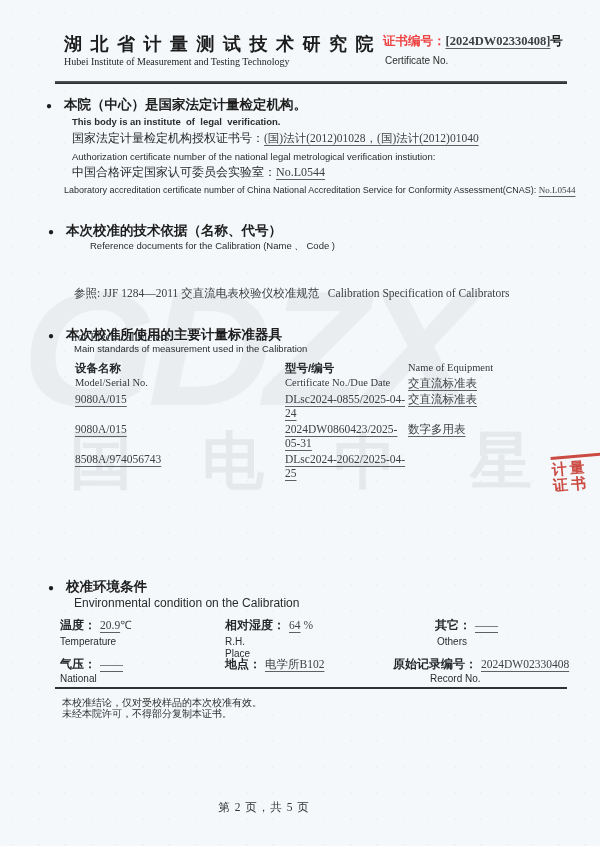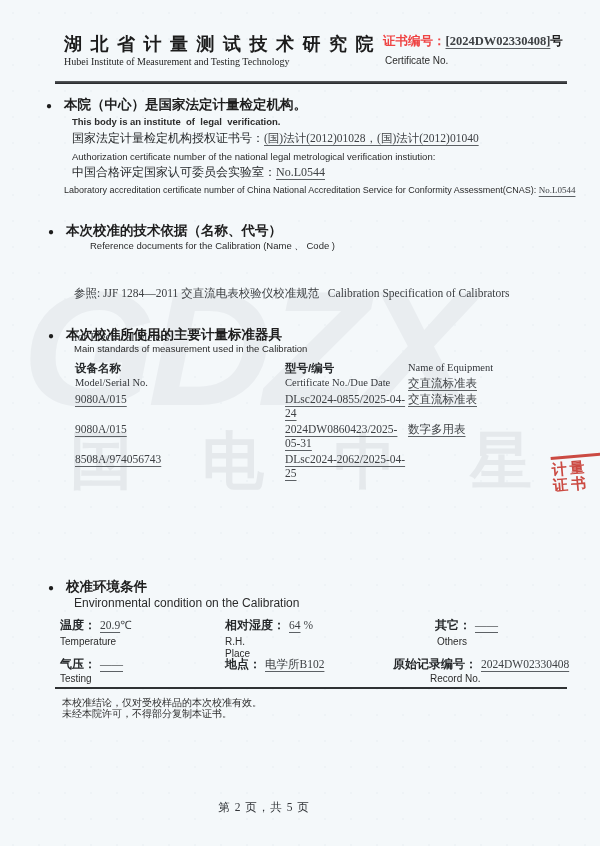--- a/index.html
+++ b/index.html
@@ -144,21 +144,21 @@
   <span class="env-val sv u">——</span>
 </div>
 <div class="abs c" style="left:225px;top:654px;">
   <span class="env-lab cn">地点：</span>
   <span class="env-val sv u">电学所B102</span>
 </div>
 <div class="abs c" style="left:393px;top:654px;">
   <span class="env-lab cn">原始记录编号：</span>
   <span class="env-val sv u">2024DW02330408</span>
 </div>
-<div class="abs c en env-en" style="left:60px;top:673px;">Testing</div>
+<div class="abs c en env-en" style="left:60px;top:673px;">National</div>
 <div class="abs c en env-en" style="left:225px;top:648px;">Place</div>
 <div class="abs c en env-en" style="left:430px;top:673px;">Record No.</div>
 
 <div class="abs c" id="bottom-rule"></div>
 
 <div class="abs c" style="left:62px;top:697px;">
   <div class="fn-cn cn">本校准结论，仅对受校样品的本次校准有效。</div>
   <div class="fn-cn cn">未经本院许可，不得部分复制本证书。</div>
 </div>
 

